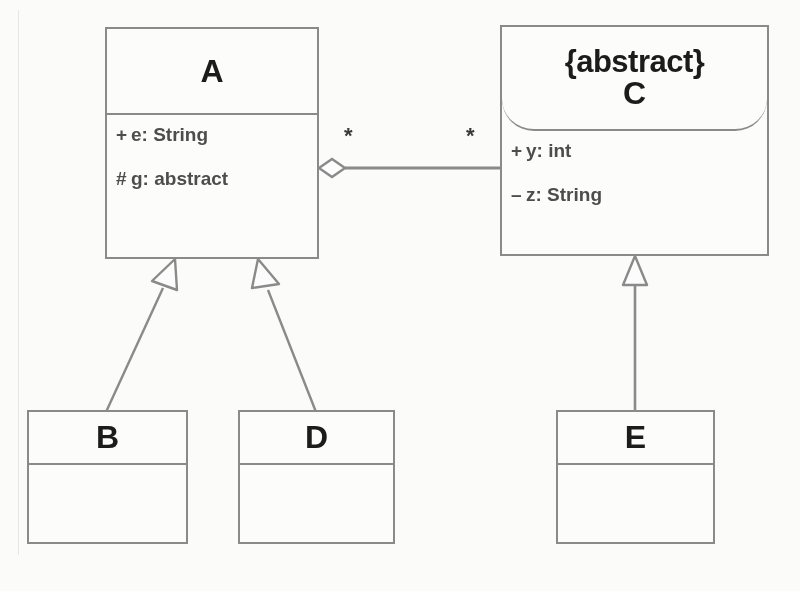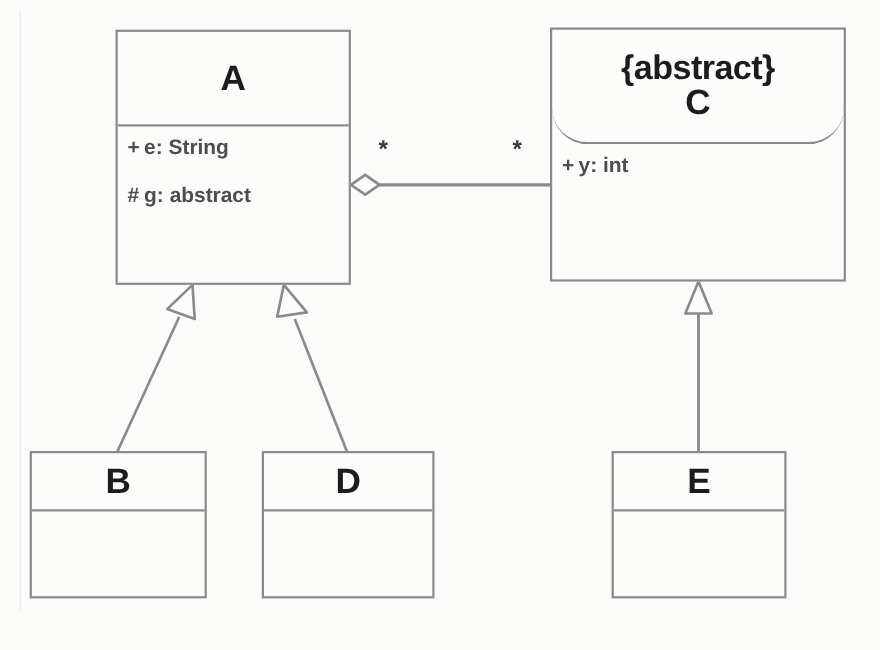--- a/index.html
+++ b/index.html
@@ -143,20 +143,23 @@
 
 <div class="uml-class" id="class-c">
   <div class="class-header">
     <div class="class-stereotype">{abstract}</div>
     <div class="class-title">C</div>
   </div>
   <div class="class-attrs">
     <div class="attr-row">
       <span class="attr-vis">+</span><span>y: int</span>
     </div>
+    <div class="attr-row">
+      <span class="attr-vis">–</span><span>z: String</span>
+    </div>
   </div>
 </div>
 
 <div class="uml-class" id="class-b">
   <div class="class-header">
     <div class="class-title">B</div>
   </div>
 </div>
 
 <div class="uml-class" id="class-d">

